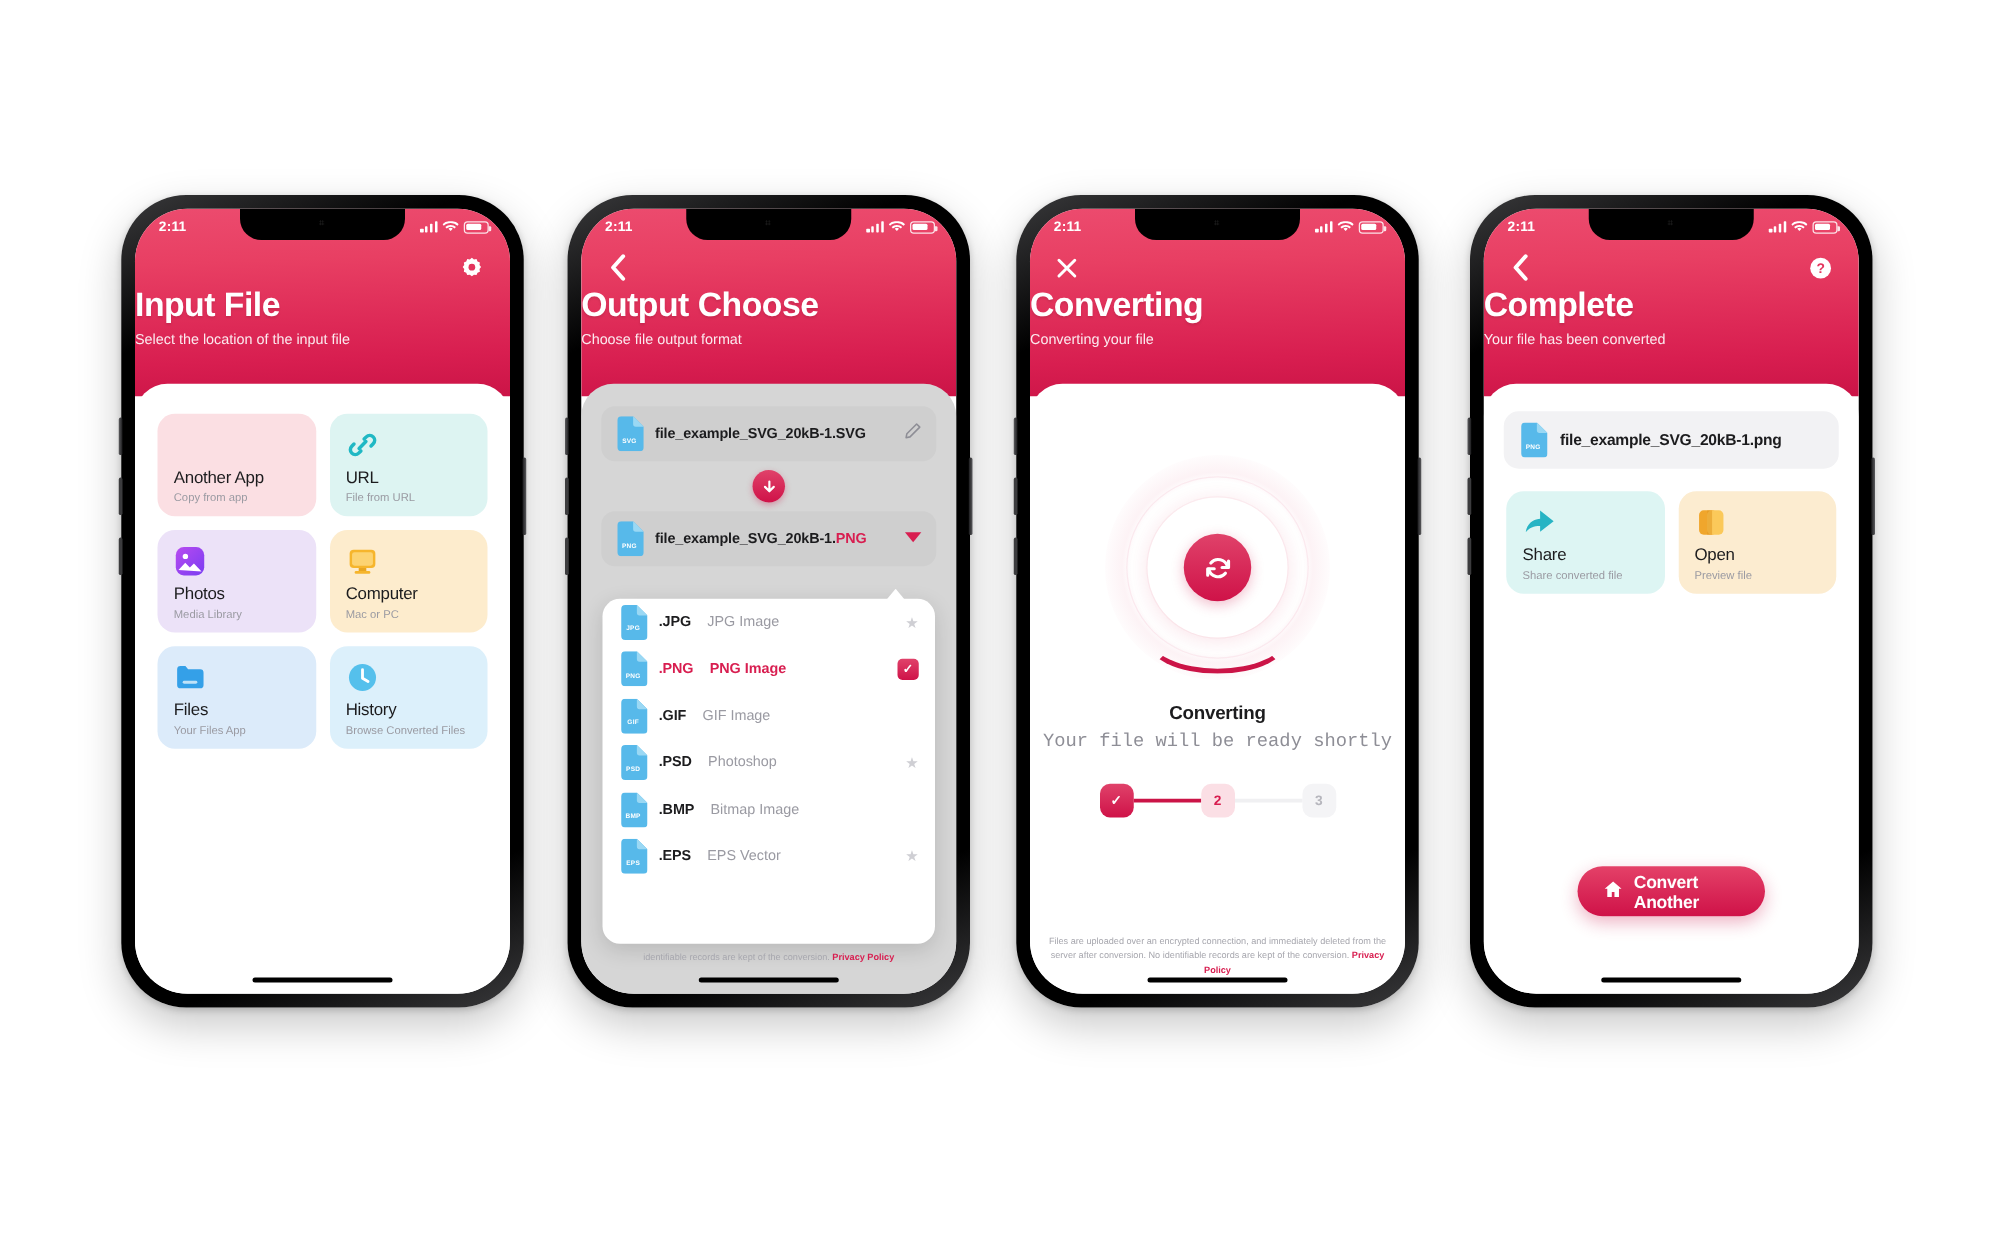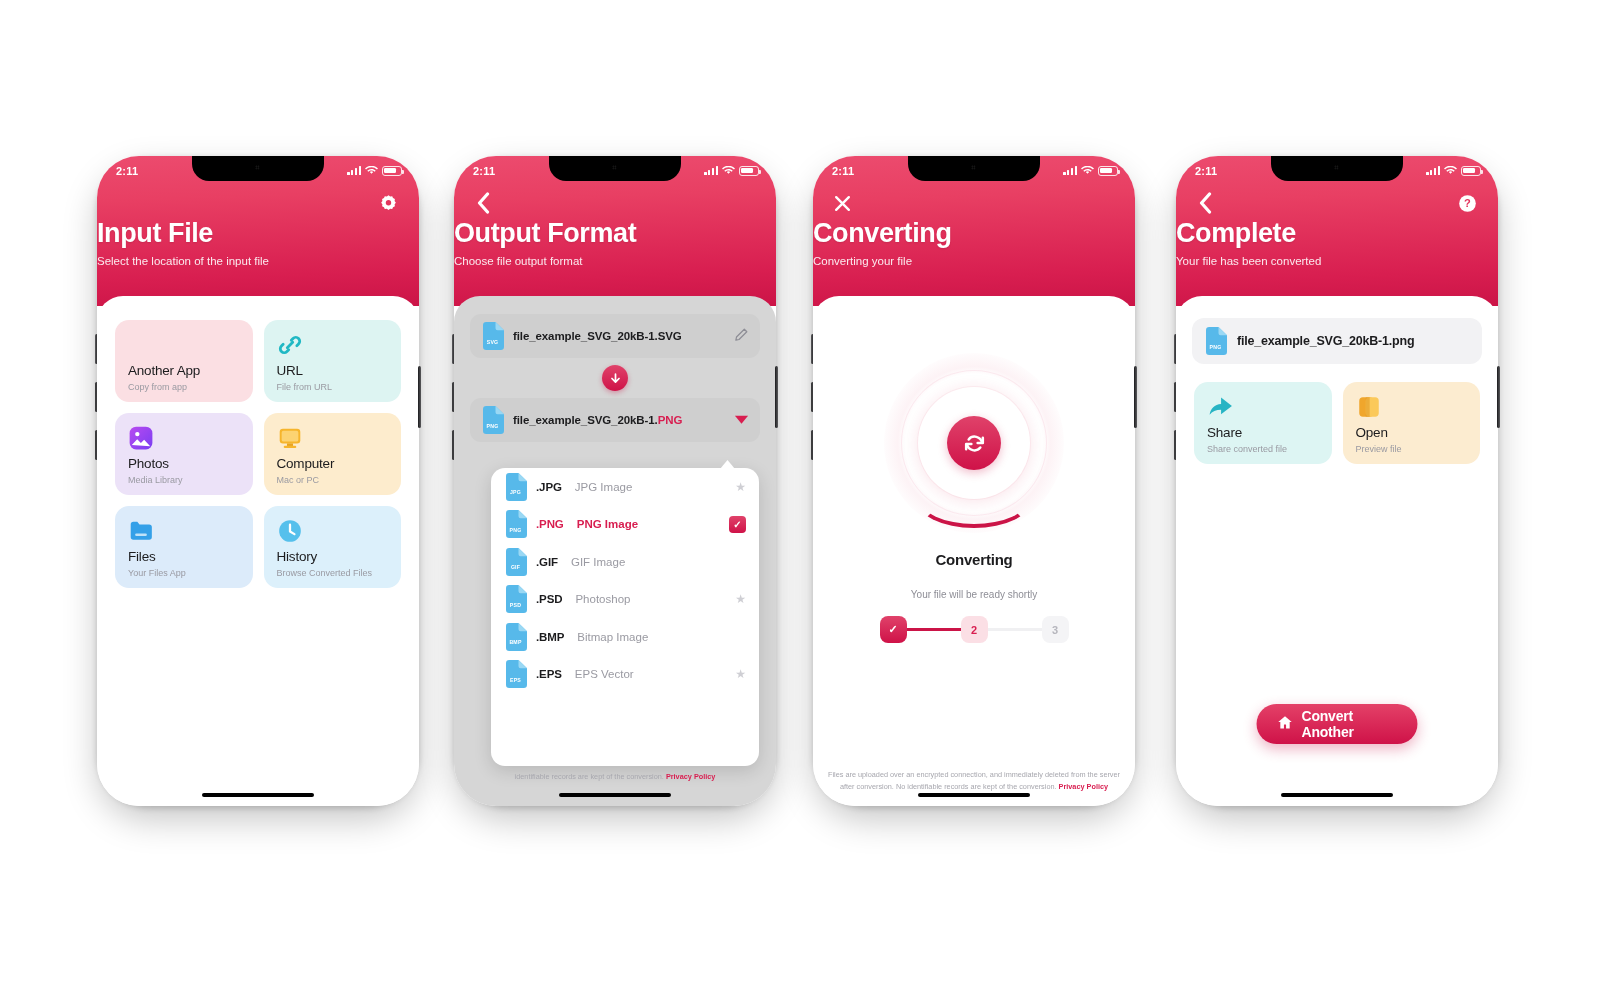--- a/index.html
+++ b/index.html
@@ -12,20 +12,21 @@
   }
 
   .stage { position: absolute; inset: 0; }
 
   
   .phone {
     position: absolute;
     width: 322px; height: 650px;
     border-radius: 52px;
     background: linear-gradient(155deg,#3a3a3c 0%, #000 16%, #000 84%, #3a3a3c 100%);
+    padding: 11px;
     box-shadow: 0 14px 34px rgba(0,0,0,.22), 0 2px 6px rgba(0,0,0,.18);
   }
   .phone::before, .phone::after{
     content:""; position:absolute; background:#2e2e30; border-radius:2px;
   }
   
   .phone::after{ width:3px; height:62px; right:-2px; top:210px;
     background:linear-gradient(90deg,#1a1a1c,#5b5b5e); }
   
   .phone::before{ width:3px; height:30px; left:-2px; top:178px;
@@ -135,21 +136,20 @@
     margin:7px auto 0 auto; width:26px; height:26px; border-radius:50%;
     background:linear-gradient(180deg,#e0426a,#cf1248);
     display:flex; align-items:center; justify-content:center;
     box-shadow:0 2px 5px rgba(203,20,71,.35);
   }
 
   .dropdown{
     position:absolute; top:172px; left:17px; right:17px; bottom:40px;
     background:#fff; border-radius:14px; overflow:hidden;
     box-shadow:0 5px 18px rgba(0,0,0,.14);
-    margin-left:20px;
   }
   .dd-caret{
     position:absolute; top:164px; right:41px; width:15px; height:9px;
     background:#fff; clip-path:polygon(50% 0,100% 100%,0 100%); z-index:5;
   }
   .dd-item{
     height:37.5px; display:flex; align-items:center; padding:0 13px; gap:9px; cursor:pointer;
   }
   .dd-item .dd-ext{ font-size:11.5px; font-weight:700; color:#1c1c1e; letter-spacing:-.1px; }
   .dd-item .dd-desc{ font-size:11.5px; color:#9a9aa2; margin-left:4px; }
@@ -184,21 +184,21 @@
   .ring.core{ width:54px; height:54px;
       background:linear-gradient(180deg,#e0426a,#cf1248);
       display:flex; align-items:center; justify-content:center;
       box-shadow:0 3px 10px rgba(203,20,71,.28); }
   .arc{ position:absolute; top:132px; left:50%; transform:translateX(-50%);
       width:116px; height:58px; border:4px solid transparent;
       border-bottom-color:#cb1447; border-radius:50%; }
 
   .convText{ position:absolute; top:255px; left:0; right:0; text-align:center; }
   .convText .ct-h{ font-size:15px; font-weight:700; color:#1c1c1e; letter-spacing:-.2px; }
-  .convText .ct-s{ font-size:10px; color:#8e8e96; margin-top:21px; }
+  .convText .ct-s{ font-size:15px; color:#8e8e96; margin-top:6px;font-family:Liberation Mono, monospace; }
 
   .steps{ position:absolute; top:320px; left:0; right:0;
     display:flex; align-items:center; justify-content:center; }
   .step{
     width:27px; height:27px; border-radius:8px;
     display:flex; align-items:center; justify-content:center;
     font-size:11px; font-weight:700; flex:0 0 auto;
   }
   .step.done{ background:linear-gradient(180deg,#e0426a,#cf1248); color:#fff; }
   .step.cur{ background:#fbdfe5; color:#d81e50; }
@@ -384,21 +384,21 @@
 
         <div class="hdr-nav">
           <div class="nav-left">
             <svg width="15" height="22" viewBox="0 0 14 22" fill="none" stroke="#fff" stroke-width="3.2" stroke-linecap="round" stroke-linejoin="round">
                 <path d="M11 2 3 11l8 9"></path>
               </svg>
           </div>
         </div>
 
         <div class="hdr-text">
-          <div class="hdr-title">Output Format</div>
+          <div class="hdr-title">Output Choose</div>
           <div class="hdr-sub">Choose file output format</div>
         </div>
       </div>
 
       <div class="sheet grey">
 
         <div class="fileRow">
           <span class="fico">
             <svg width="23" height="28" viewBox="0 0 23 28">
               <path d="M2 3.2A3.2 3.2 0 0 1 5.2 0h9.3L23 8.3v16.5A3.2 3.2 0 0 1 19.8 28H5.2A3.2 3.2 0 0 1 2 24.8z" fill="#57b9ea"></path>

